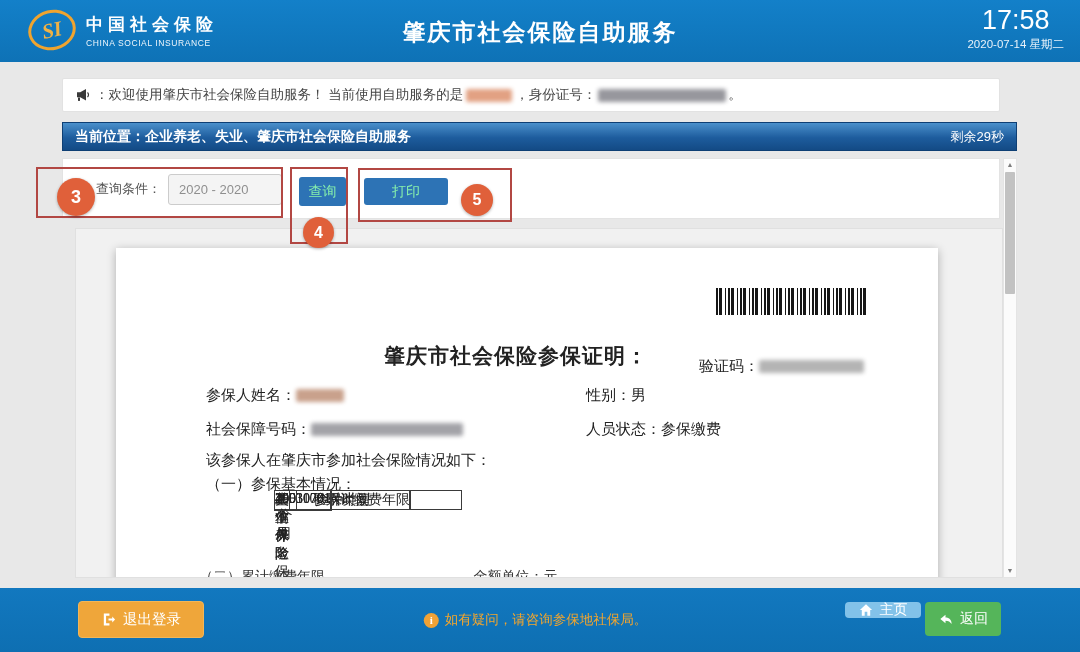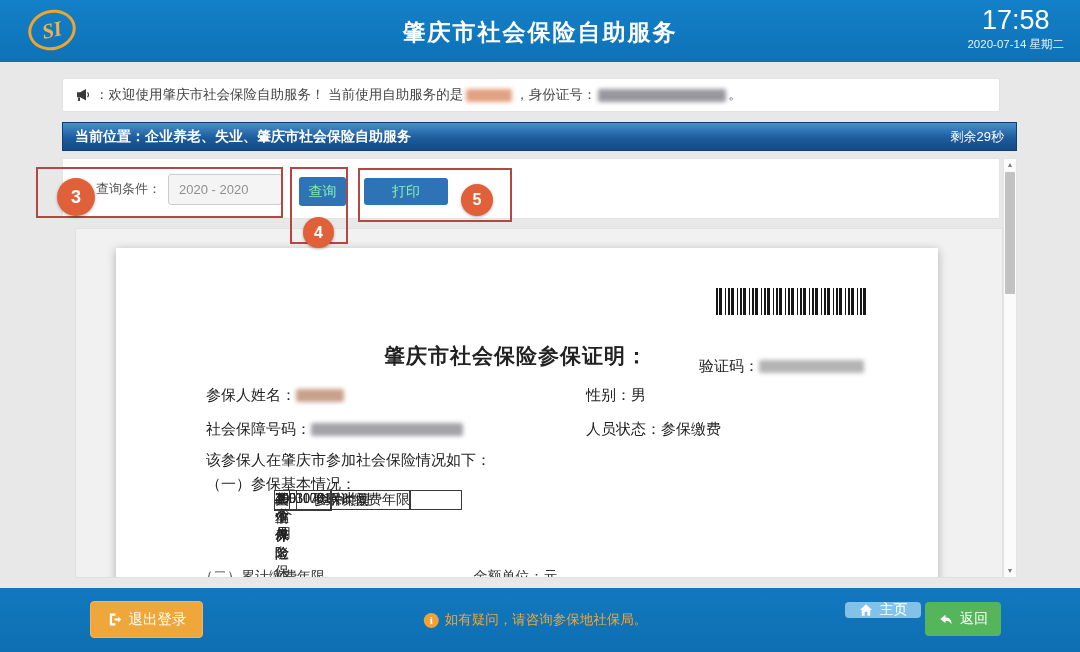--- a/index.html
+++ b/index.html
@@ -93,39 +93,43 @@
                 display:flex; align-items:center; justify-content:center; box-shadow:0 1px 3px rgba(0,0,0,.3); }
   .ann-c3 { left:57px; top:178px; width:38px; height:38px; font-size:18px; }
   .ann-c4 { left:303px; top:217px; width:31px; height:31px; font-size:16px; }
   .ann-c5 { left:461px; top:184px; width:32px; height:32px; font-size:16px; }
 
   
   .footer { position:absolute; left:0; top:588px; width:1080px; height:64px;
             background:linear-gradient(180deg,#1278bf,#0e6fb2); }
   .fbtn { position:absolute; display:flex; align-items:center; justify-content:center; gap:7px;
           color:#fff; border-radius:4px; cursor:pointer; border:none; }
-  .btn-logout { left:90px; top:13px; width:113px; height:37px; background:#efa63a;
+  .btn-logout { left:78px; top:13px; width:126px; height:37px; background:#efa63a;
                 border:1px solid #f2b658; font-size:14.5px; }
   .btn-home { left:845px; top:14px; width:76px; height:16px; background:#82c2e9; font-size:14px; }
   .btn-back { left:925px; top:14px; width:76px; height:34px; background:#55b55a; font-size:14px; }
   .notice { position:absolute; left:50%; top:0; height:64px; transform:translateX(-52%);
             display:flex; align-items:center; gap:6px; color:#f5a62c; font-size:13.5px; white-space:nowrap; }
   .info-dot { width:15px; height:15px; border-radius:50%; background:#f0a236; color:#fff;
               font-size:11px; font-weight:bold; display:flex; align-items:center; justify-content:center;
               font-family:"Liberation Serif", serif; }
 </style>
 </head>
 <body>
 
 <div class="screen">
 
   <div class="header">
     <div class="logo">
       <div class="logo-mark">
         <span>SI</span>
+      </div>
+      <div>
+        <div class="logo-zh">中国社会保险</div>
+        <div class="logo-en">CHINA SOCIAL INSURANCE</div>
       </div>
     </div>
     <div class="app-title">肇庆市社会保险自助服务</div>
     <div class="clock">
       <div class="clock-time">17:58</div>
       <div class="clock-date">2020-07-14 星期二</div>
     </div>
   </div>
 
   <div class="welcome">

